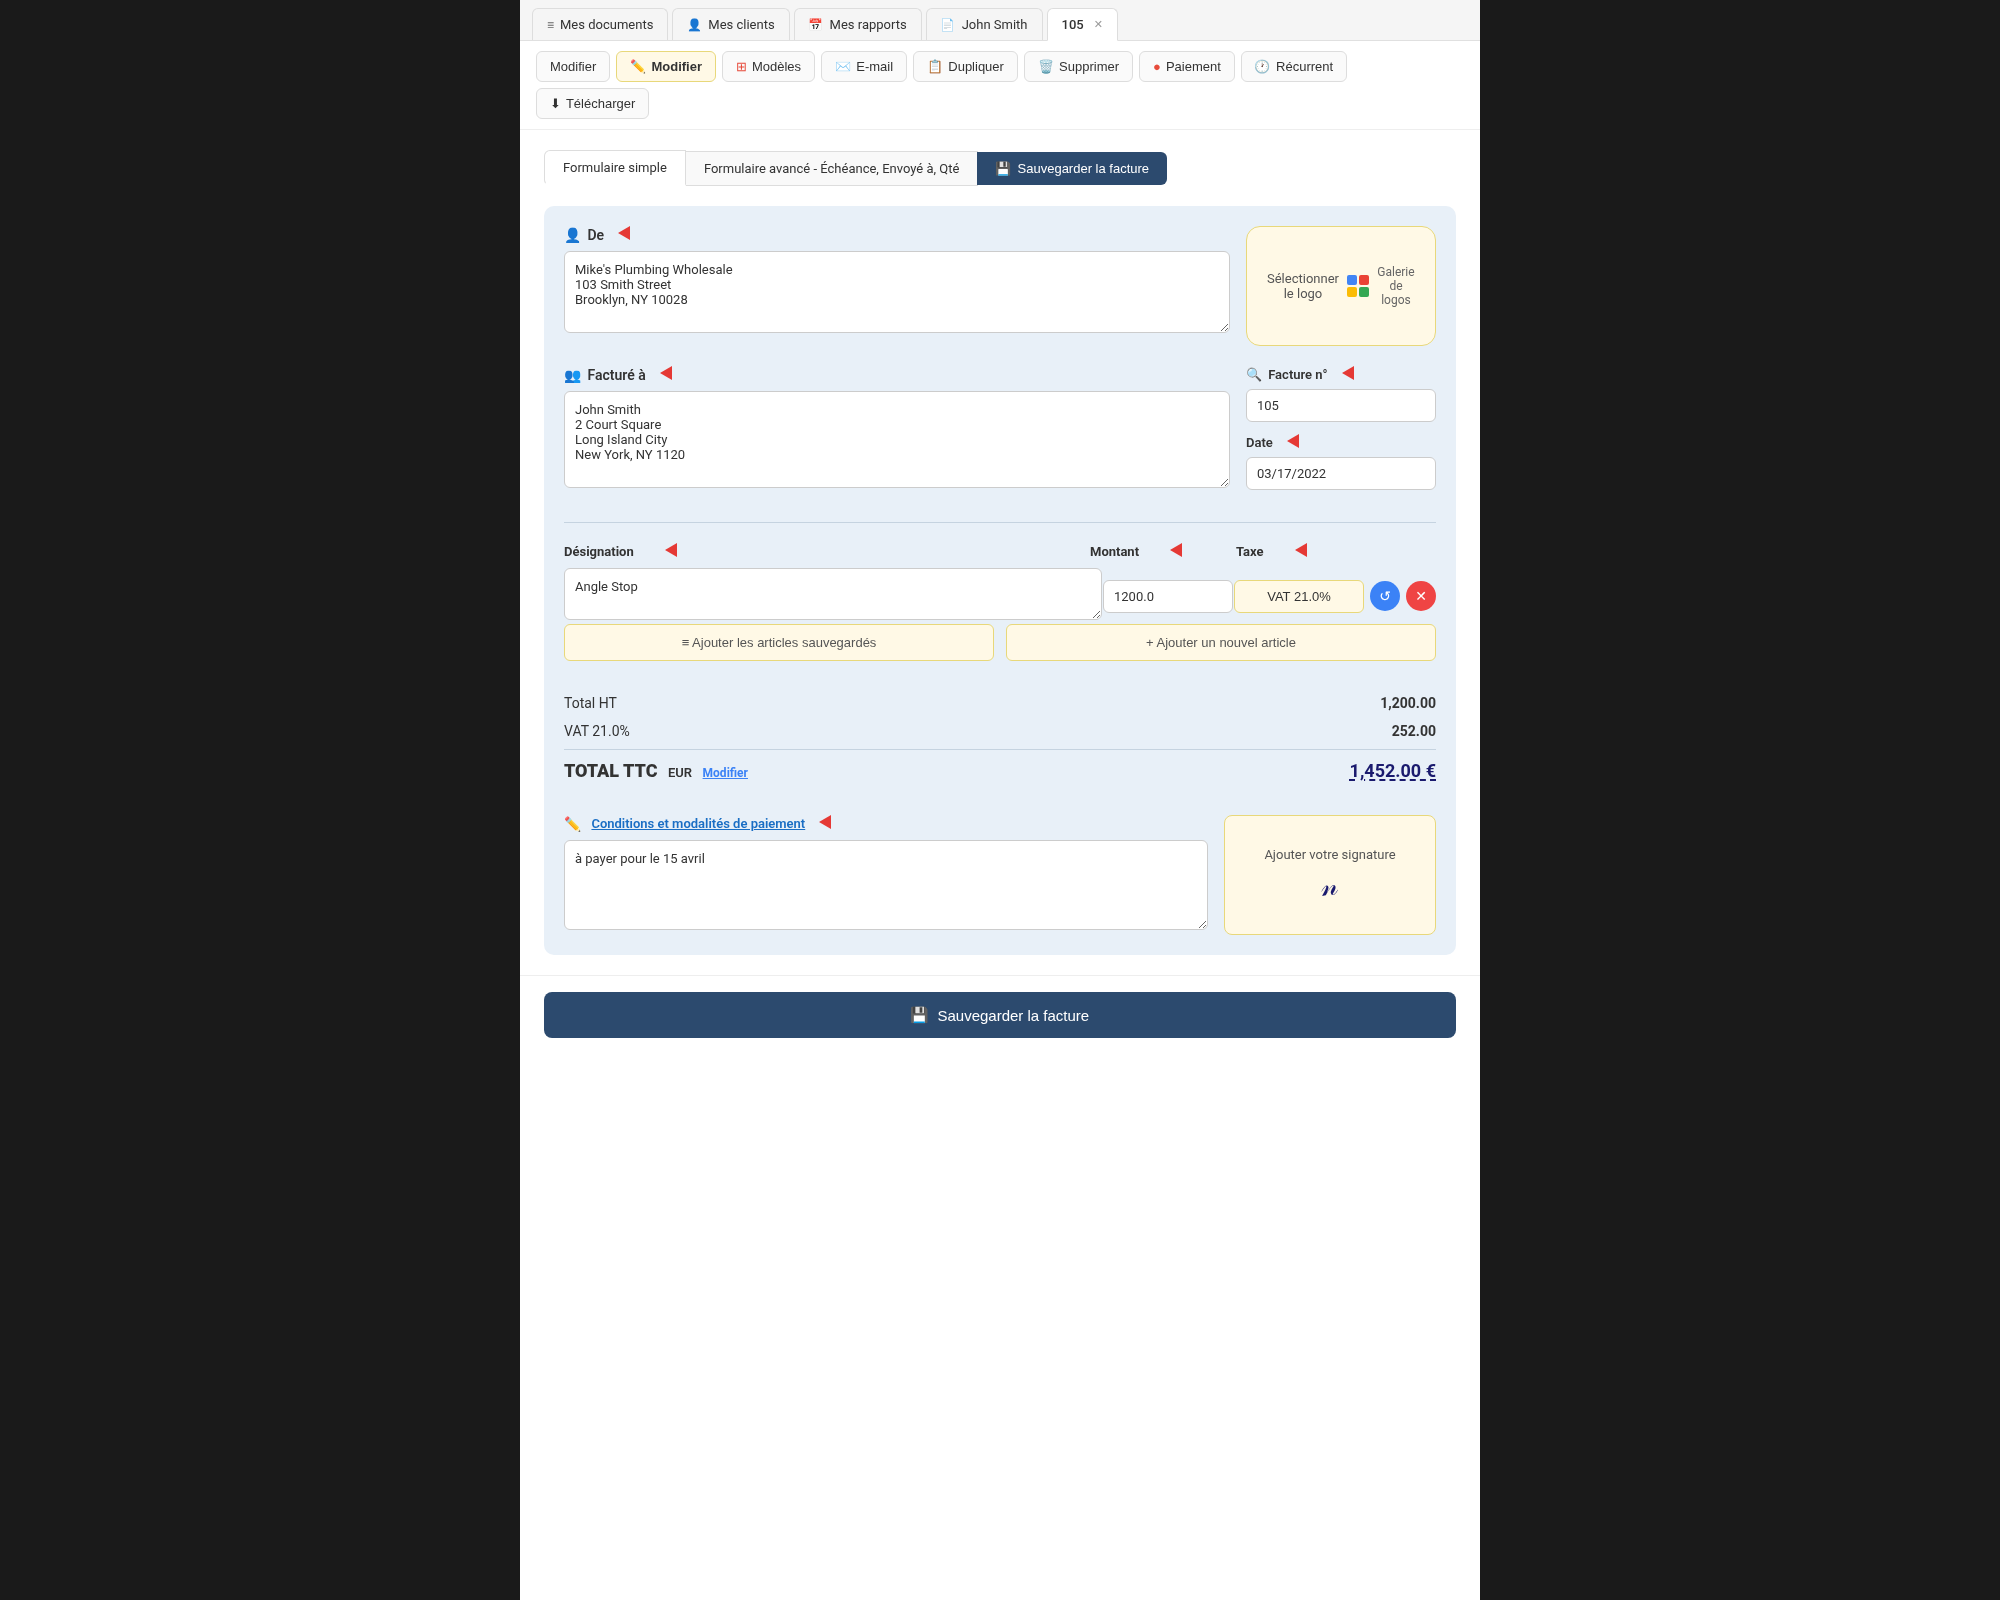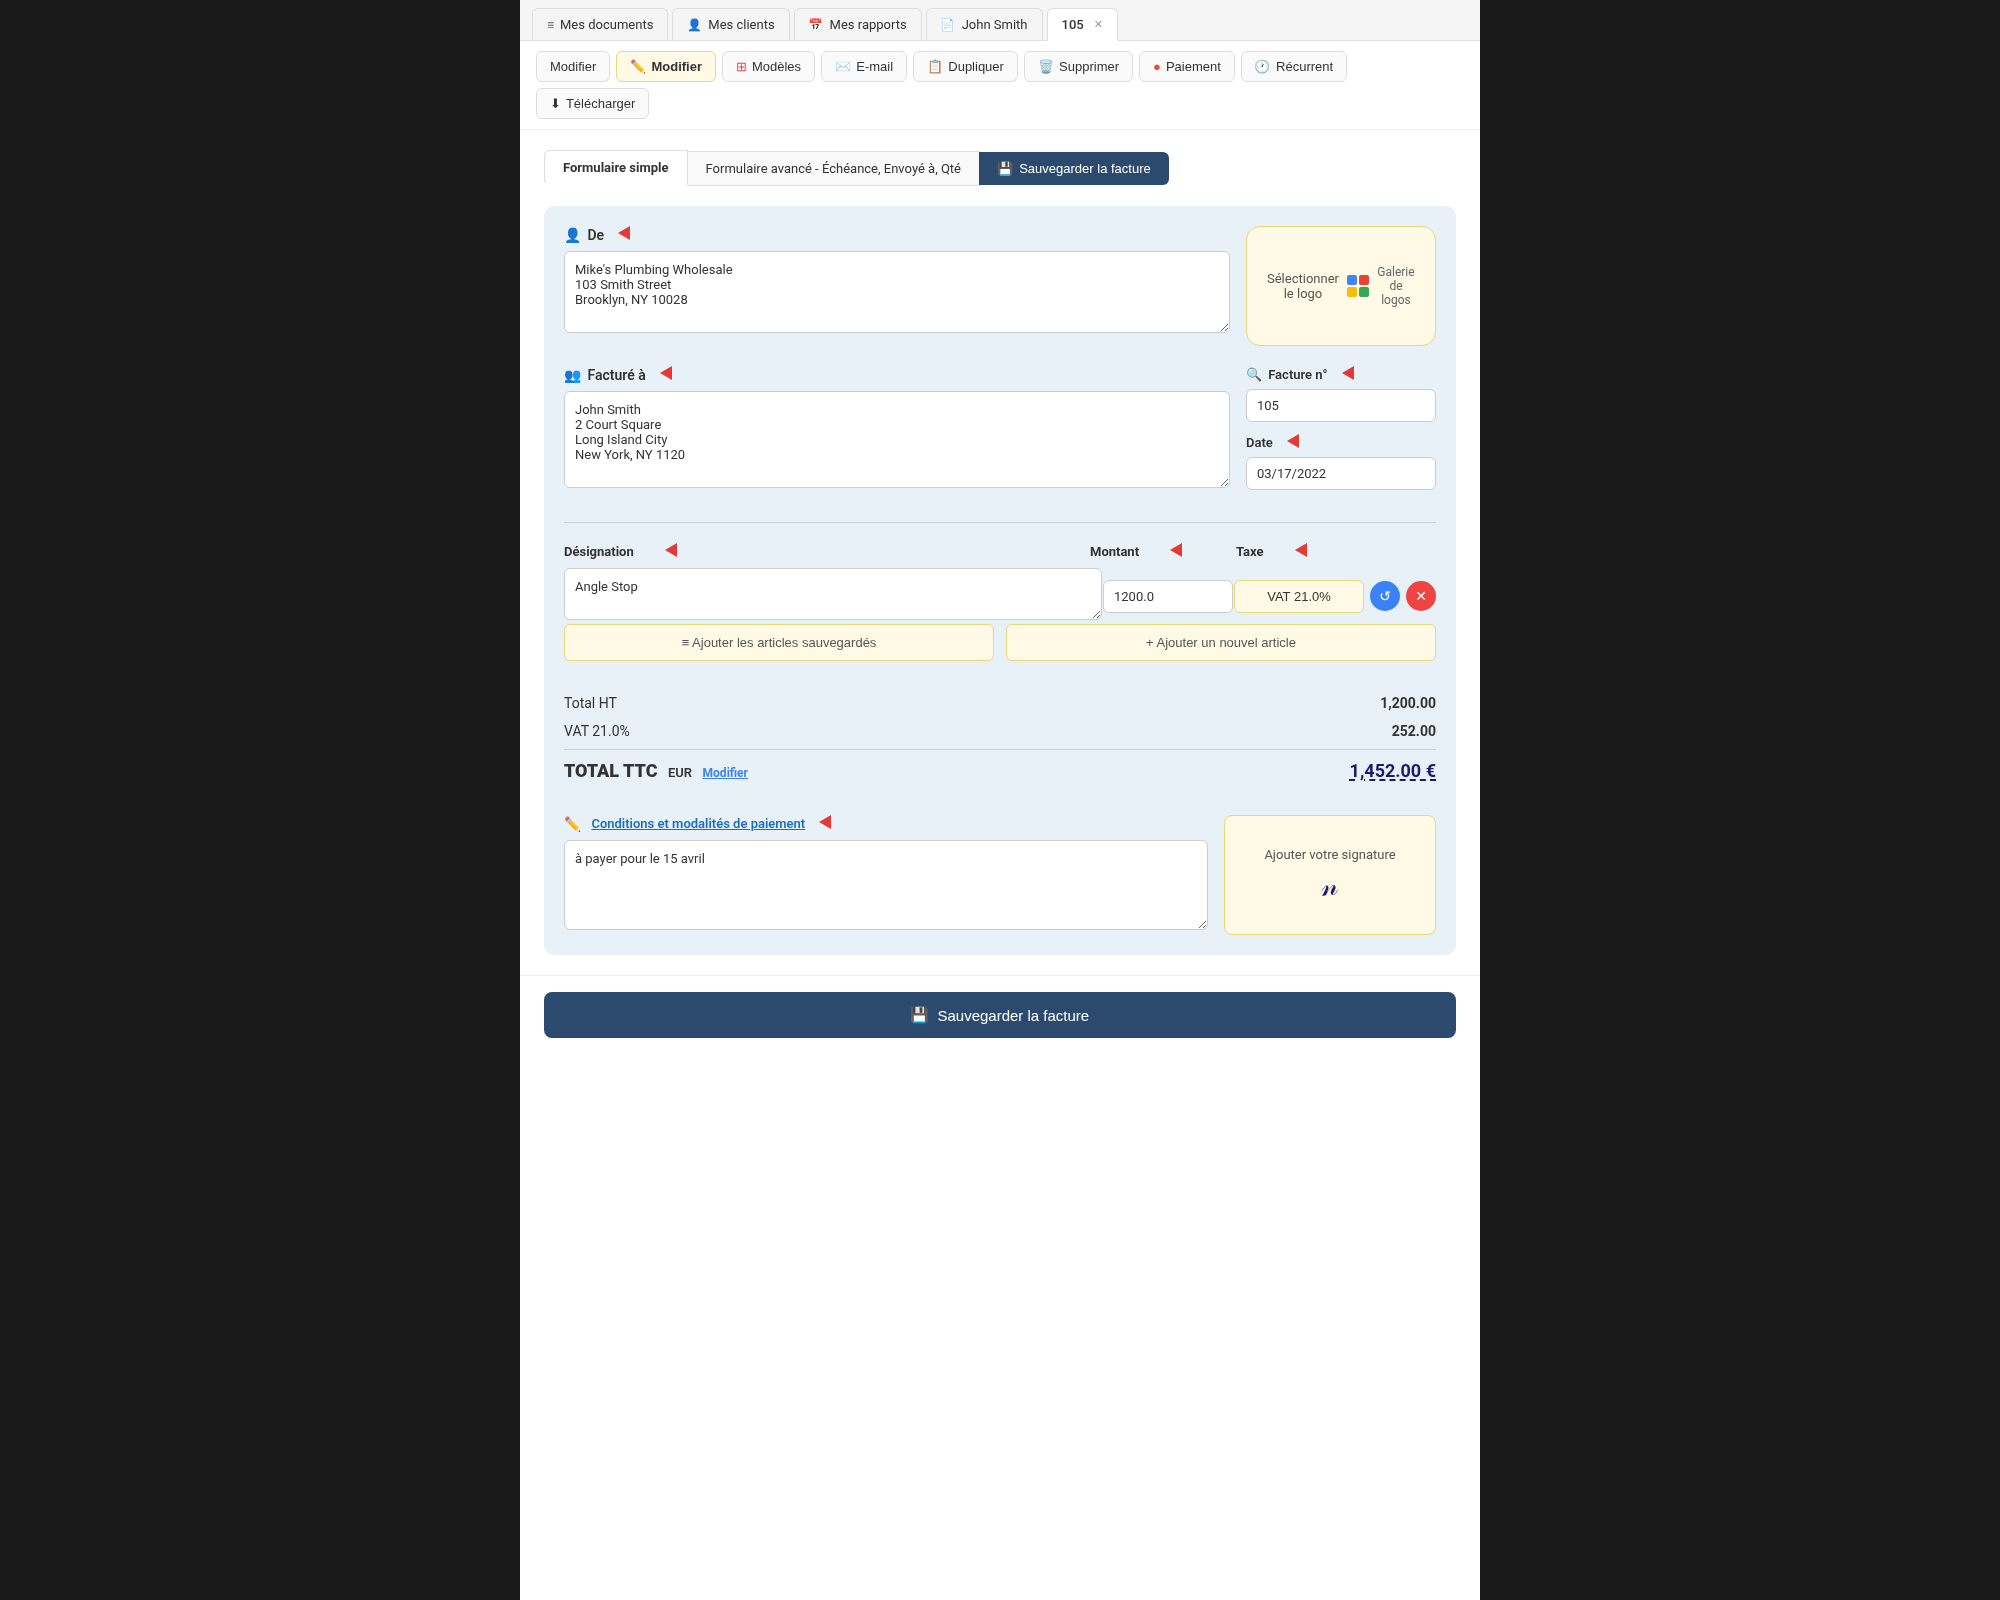--- a/index.html
+++ b/index.html
@@ -105,21 +105,21 @@
       border: 1px solid #ddd;
       background: #f9f9f9;
       cursor: pointer;
       color: #333;
     }
     .form-tab:first-child {
       border-radius: 6px 0 0 6px;
     }
     .form-tab.active-simple {
       background: #fff;
-      font-weight: 700;
+      font-weight: 400;
       border-bottom: 2px solid #fff;
     }
     .form-tab.middle {
       border-left: none;
     }
     .form-tab-save {
       padding: 9px 18px;
       font-size: 13px;
       background: #2c4a6e;
       color: #fff;

